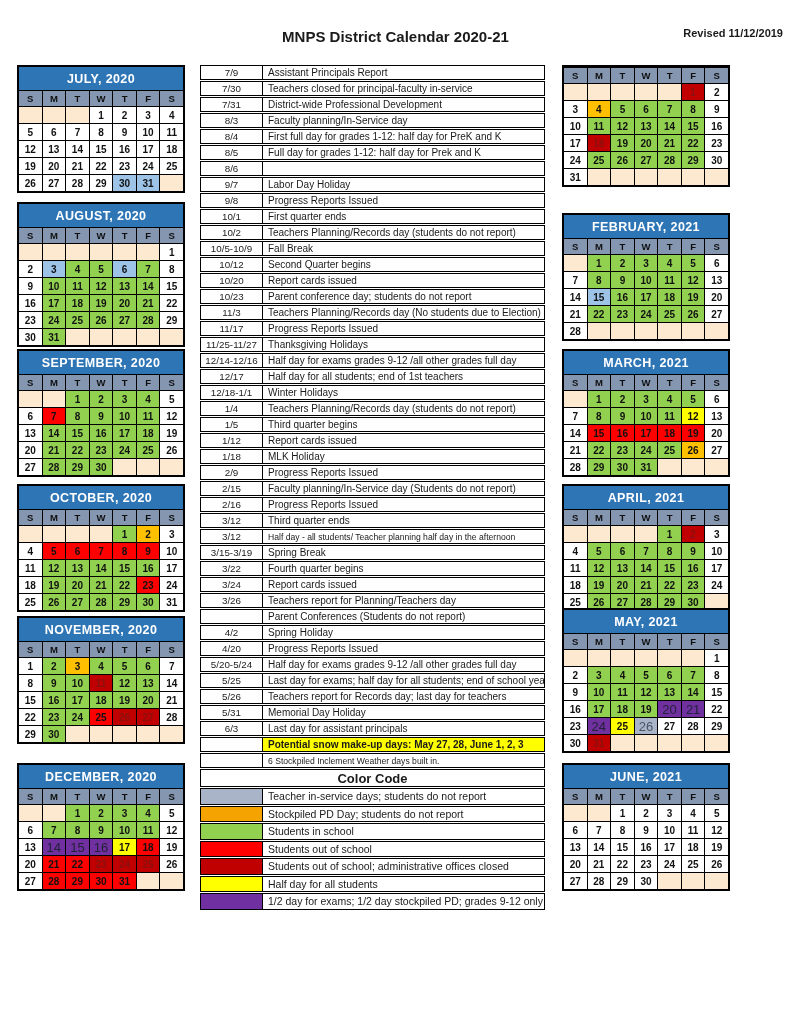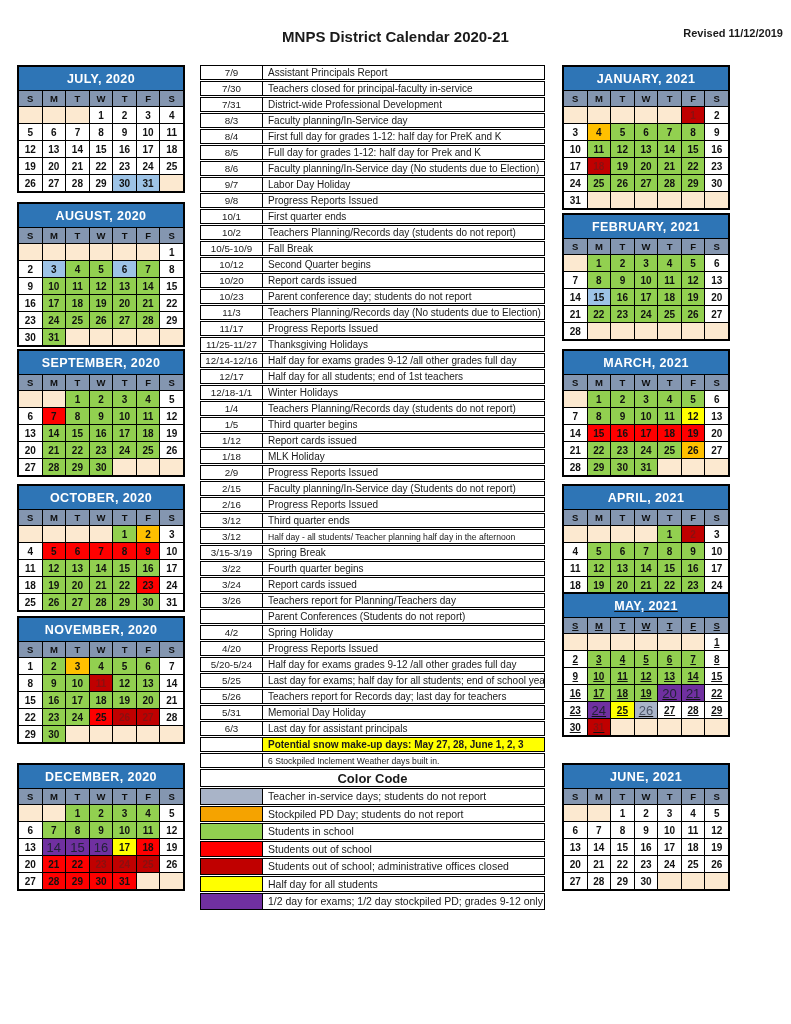--- a/index.html
+++ b/index.html
@@ -391,21 +391,20 @@
     <div class="event-row">
       <div class="event-date">8/4</div>
       <div class="event-text">First full day for grades 1-12: half day for PreK and K</div>
     </div>
     <div class="event-row">
       <div class="event-date">8/5</div>
       <div class="event-text">Full day for grades 1-12: half day for Prek and K</div>
     </div>
     <div class="event-row">
       <div class="event-date">8/6</div>
-      <div class="event-text">Faculty planning/In-Service day (No students due to Election)</div>
     </div>
     <div class="event-row">
       <div class="event-date">9/7</div>
       <div class="event-text">Labor Day Holiday</div>
     </div>
     <div class="event-row">
       <div class="event-date">9/8</div>
       <div class="event-text">Progress Reports Issued</div>
     </div>
     <div class="event-row">
@@ -573,21 +572,20 @@
       <div class="legend-swatch" style="background: rgb(255, 255, 0);"></div>
       <div class="legend-label">Half day for all students</div>
     </div>
     <div class="legend-row">
       <div class="legend-swatch" style="background: rgb(112, 48, 160);"></div>
       <div class="legend-label">1/2 day for exams; 1/2 day stockpiled PD; grades 9-12 only</div>
     </div>
   </div>
 <div id="col-right" class="cal-col">
     <div class="month" style="top: 65px;">
-      <div class="month-title">JANUARY, 2021</div>
       <div class="month-grid">
         <div class="wd">S</div>
         <div class="wd">M</div>
         <div class="wd">T</div>
         <div class="wd">W</div>
         <div class="wd">T</div>
         <div class="wd">F</div>
         <div class="wd">S</div>
         <div class="cell" style="background: rgb(252, 233, 208);"></div>
         <div class="cell" style="background: rgb(252, 233, 208);"></div>
@@ -767,21 +765,21 @@
         <div class="cell" style="background: rgb(255, 255, 255);">24</div>
         <div class="cell" style="background: rgb(255, 255, 255);">25</div>
         <div class="cell" style="background: rgb(146, 208, 80);">26</div>
         <div class="cell" style="background: rgb(146, 208, 80);">27</div>
         <div class="cell" style="background: rgb(146, 208, 80);">28</div>
         <div class="cell" style="background: rgb(146, 208, 80);">29</div>
         <div class="cell" style="background: rgb(146, 208, 80);">30</div>
         <div class="cell" style="background: rgb(252, 233, 208);"></div>
       </div>
     </div>
-    <div class="month" style="top: 592px; text-decoration: underline;">
+    <div class="month" style="top: 608px;">
       <div class="month-title">MAY, 2021</div>
       <div class="month-grid">
         <div class="wd">S</div>
         <div class="wd">M</div>
         <div class="wd">T</div>
         <div class="wd">W</div>
         <div class="wd">T</div>
         <div class="wd">F</div>
         <div class="wd">S</div>
         <div class="cell" style="background: rgb(252, 233, 208);"></div>

